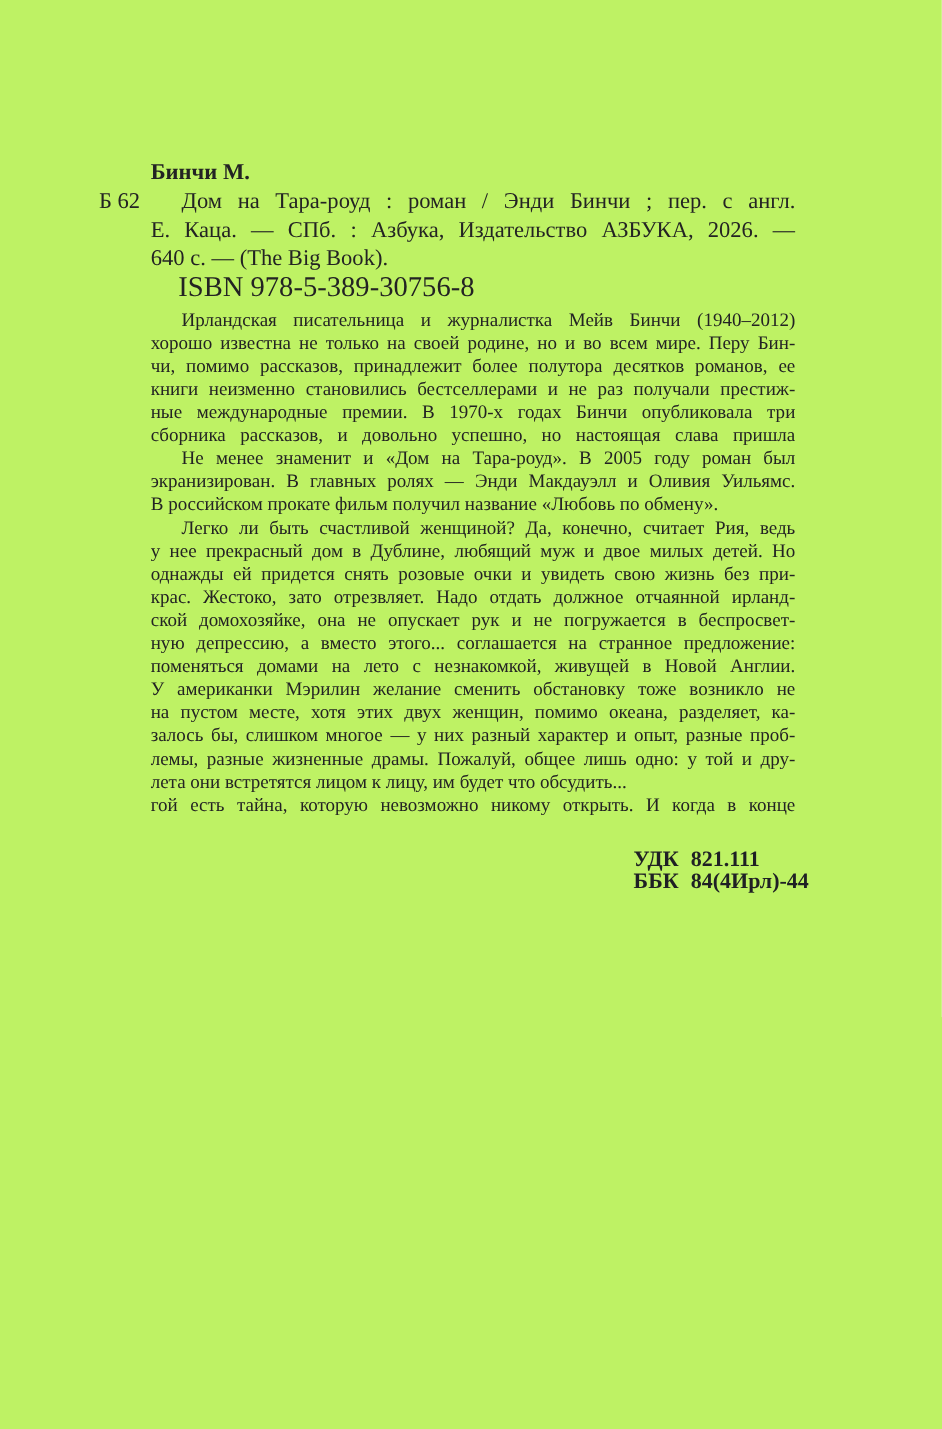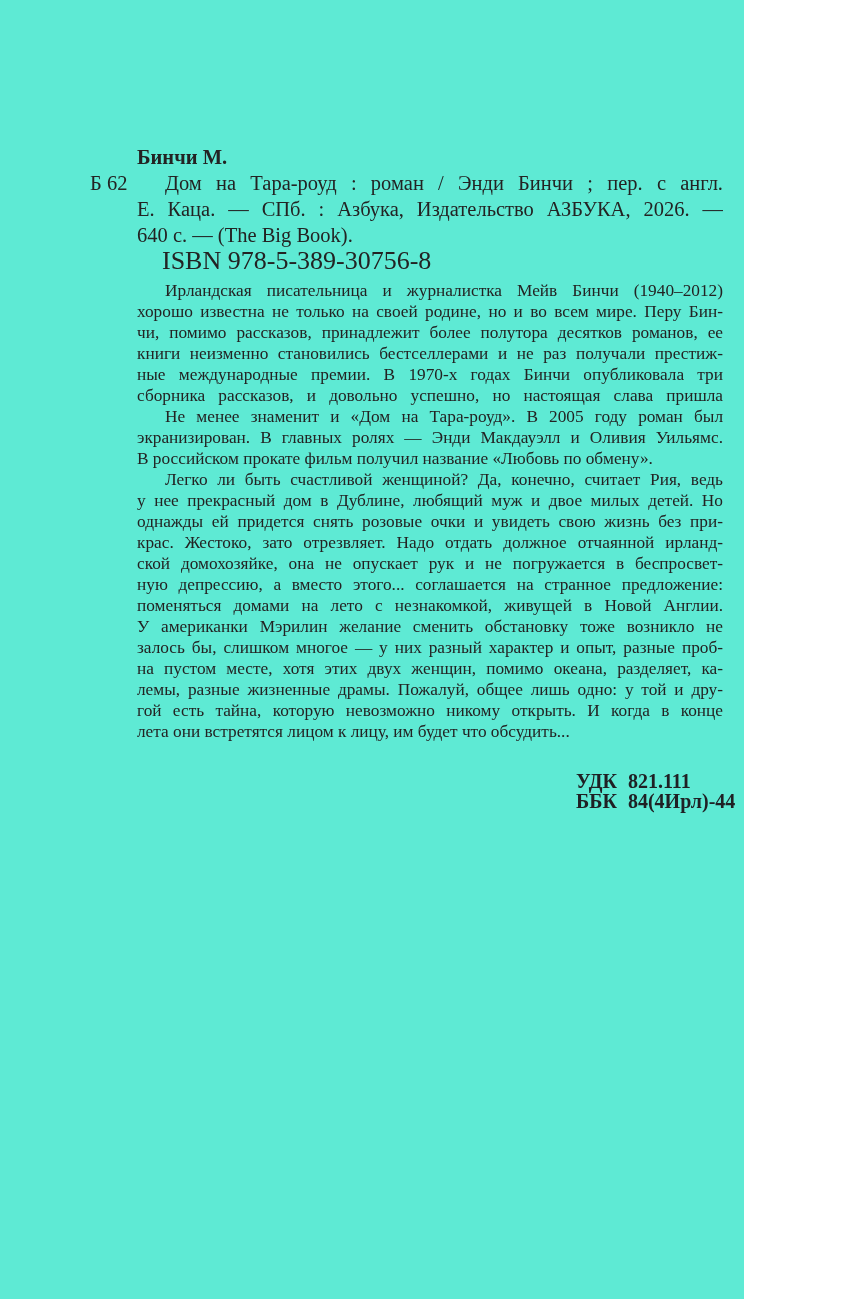--- a/index.html
+++ b/index.html
@@ -1,21 +1,21 @@
 <!DOCTYPE html>
 <html><head>
 <meta charset="utf-8">
 <style>
   html, body { margin: 0; padding: 0; }
   body { background: #ffffff; }
   .sheet {
     position: relative;
-    width: 744px;
+    width: 856px;
     height: 1299px;
-    background: #5eead4;
+    background: #bef264;
     font-family: "Liberation Serif", "DejaVu Serif", serif;
     color: #232323;
     overflow: hidden;
   }
   
   .bib-author {
     position: absolute;
     left: 137px;
     top: 144px;
     font-size: 20.5px;
@@ -109,25 +109,25 @@
       </div>
       <div>
         <div class="tline j ind">Легко ли быть счастливой женщиной? Да, конечно, считает Рия, ведь</div>
         <div class="tline j">у нее прекрасный дом в Дублине, любящий муж и двое милых детей. Но</div>
         <div class="tline j">однажды ей придется снять розовые очки и увидеть свою жизнь без при-</div>
         <div class="tline j">крас. Жестоко, зато отрезвляет. Надо отдать должное отчаянной ирланд-</div>
         <div class="tline j">ской домохозяйке, она не опускает рук и не погружается в беспросвет-</div>
         <div class="tline j">ную депрессию, а вместо этого... соглашается на странное предложение:</div>
         <div class="tline j">поменяться домами на лето с незнакомкой, живущей в Новой Англии.</div>
         <div class="tline j">У американки Мэрилин желание сменить обстановку тоже возникло не</div>
+        <div class="tline j">на пустом месте, хотя этих двух женщин, помимо океана, разделяет, ка-</div>
         <div class="tline j">залось бы, слишком многое — у них разный характер и опыт, разные проб-</div>
-        <div class="tline j">на пустом месте, хотя этих двух женщин, помимо океана, разделяет, ка-</div>
         <div class="tline j">лемы, разные жизненные драмы. Пожалуй, общее лишь одно: у той и дру-</div>
+        <div class="tline last">лета они встретятся лицом к лицу, им будет что обсудить...</div>
         <div class="tline j">гой есть тайна, которую невозможно никому открыть. И когда в конце</div>
-        <div class="tline last">лета они встретятся лицом к лицу, им будет что обсудить...</div>
       </div>
     </div>
 
   <div class="classification">
     <div class="cls-line">
       <span>УДК</span><span class="cls-val">821.111</span>
     </div>
     <div class="cls-line">
       <span>ББК</span><span class="cls-val">84(4Ирл)-44</span>
     </div>

